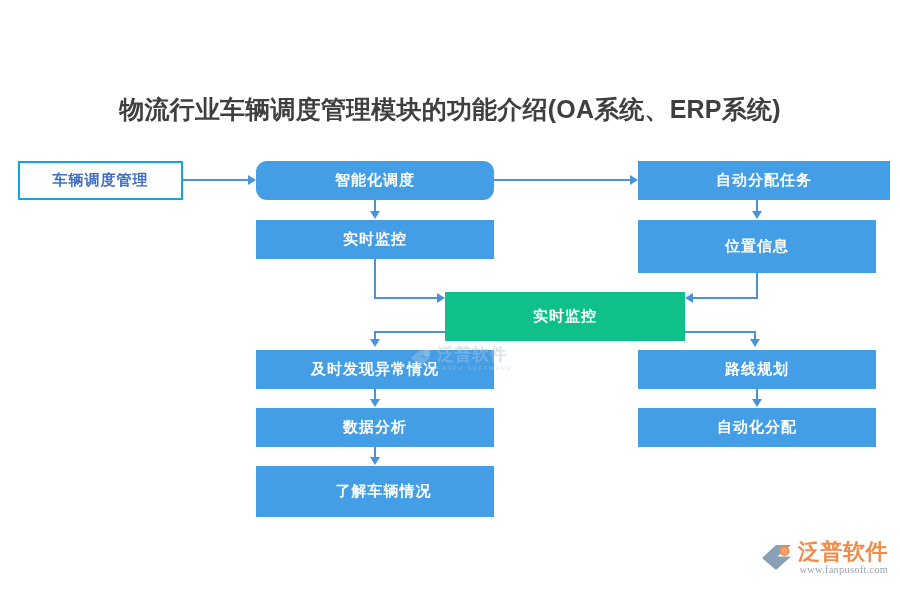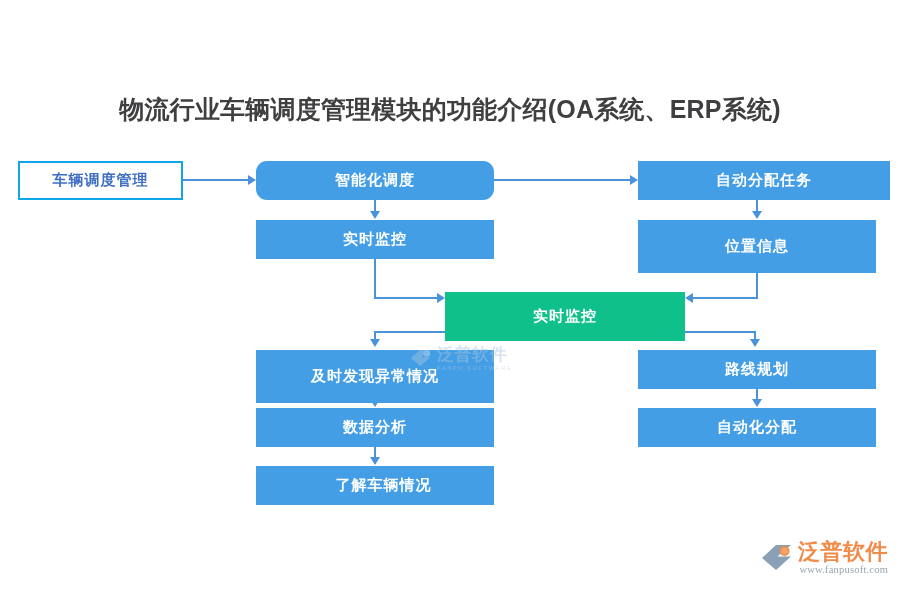--- a/index.html
+++ b/index.html
@@ -214,29 +214,29 @@
   <div class="node blue" style="left:256px; top:161px; width:238px; height:39px;border-radius:11px;">智能化调度</div>
 
   <div class="node blue" style="left:638px; top:161px; width:252px; height:39px;">自动分配任务</div>
 
   <div class="node blue" style="left:256px; top:220px; width:238px; height:39px;">实时监控</div>
 
   <div class="node blue" style="left:638px; top:220px; width:238px; height:53px;">位置信息</div>
 
   <div class="node green" style="left:445px; top:292px; width:240px; height:49px;">实时监控</div>
 
-  <div class="node blue" style="left:256px; top:350px; width:238px; height:53px;">及时发现异常情况</div>
+  <div class="node blue" style="left:256px; top:350px; width:238px; height:39px;">及时发现异常情况</div>
 
   <div class="node blue" style="left:638px; top:350px; width:238px; height:39px;">路线规划</div>
 
   <div class="node blue" style="left:638px; top:408px; width:238px; height:39px;">自动化分配</div>
 
   <div class="node blue" style="left:256px; top:408px; width:238px; height:39px;">数据分析</div>
 
-  <div class="node blue" style="left:256px; top:466px; width:238px; height:39px;padding-left:17px;">了解车辆情况</div>
+  <div class="node blue" style="left:256px; top:466px; width:238px; height:51px;padding-left:17px;">了解车辆情况</div>
 
   <div id="center-watermark">
     <svg class="wm-mark" viewBox="0 0 34 30">
       <path d="M3 15 L16 4 L30 4 L17 14 L30 14 L16 26 Z" fill="#a8c4dd"></path>
       <circle cx="25" cy="9" r="4.5" fill="#cfe0ee"></circle>
     </svg>
     <span class="wm-text">
       <span class="wm-cn">泛普软件</span>
       <span class="wm-en">FANPU SOFTWARE</span>
     </span>

